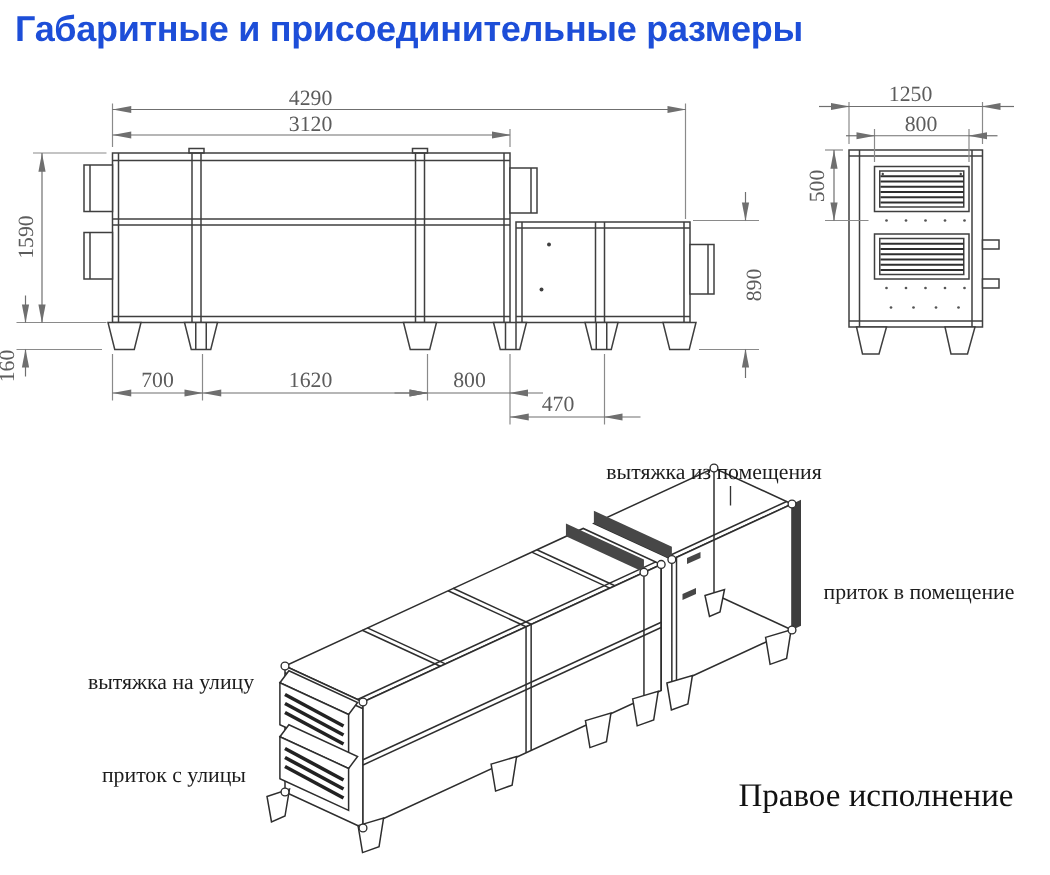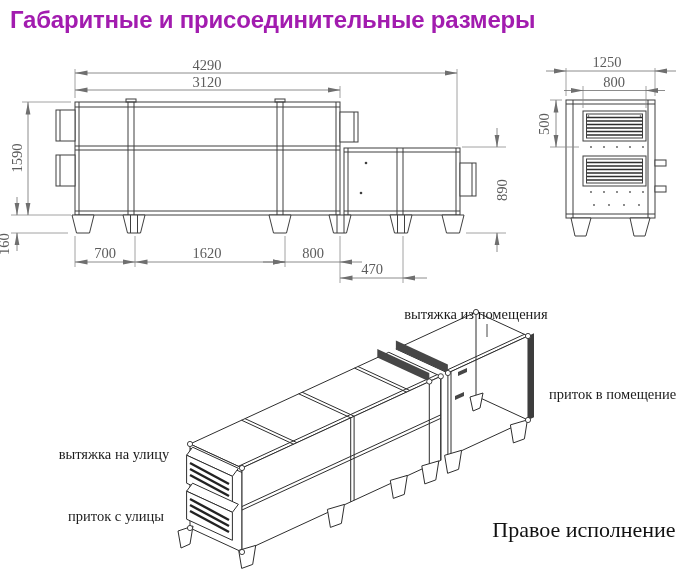--- a/index.html
+++ b/index.html
@@ -1,20 +1,20 @@
 <!DOCTYPE html>
 <html><head>
 <meta charset="utf-8">
 <style>
   html,body{margin:0;padding:0;background:#ffffff;}
   .stage{position:relative;width:700px;height:583px;background:#fff;overflow:hidden;
          font-family:"Liberation Serif", serif;}
   .page-title{position:absolute;left:10px;top:6px;width:680px;
         font-family:"Liberation Sans", sans-serif;
-        font-size:24px;font-weight:bold;color:#a21caf;letter-spacing:-0.2px;}
+        font-size:24px;font-weight:bold;color:#1d4ed8;letter-spacing:-0.2px;}
   svg text{font-family:"Liberation Serif", serif;}
   .dimtxt{font-size:14.5px;fill:#5c5c5c;}
   .lbltxt{font-size:14.5px;fill:#1c1c1c;}
   .captxt{font-size:22px;fill:#111111;}
 </style>
 </head>
 <body>
 
 <div class="stage">
   <div class="page-title">Габаритные и присоединительные размеры</div>

